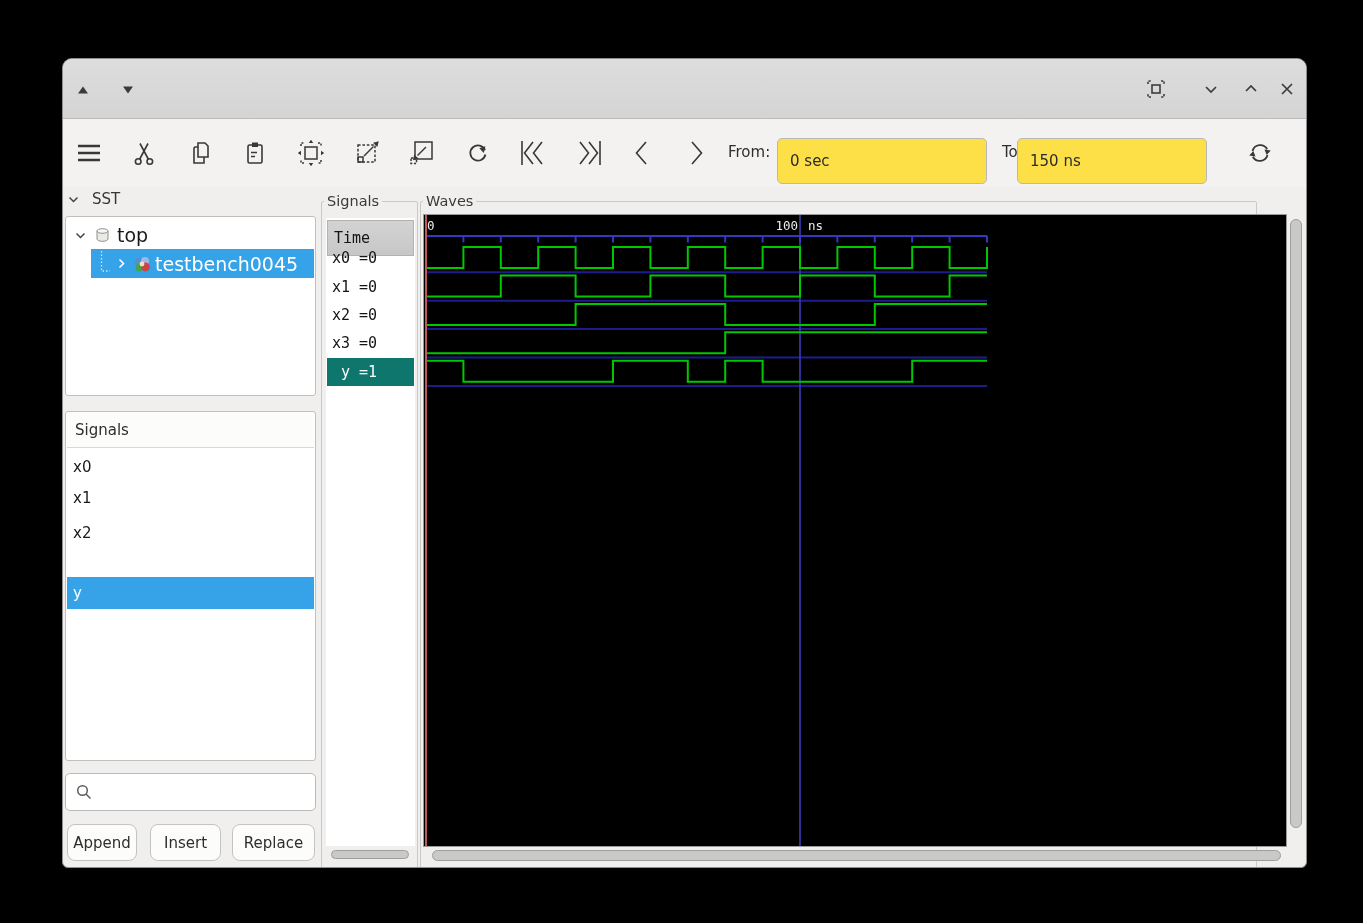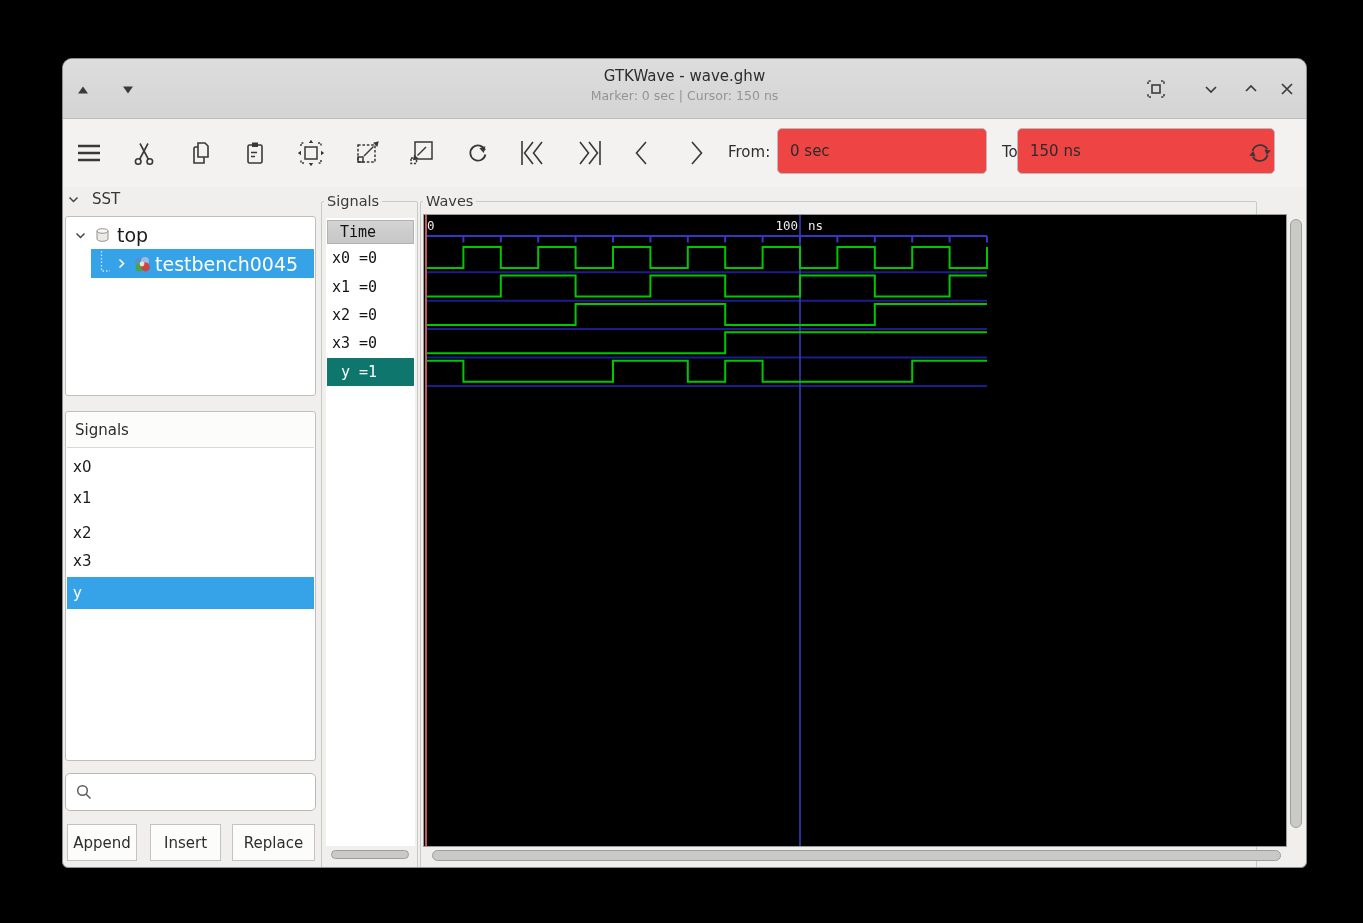--- a/index.html
+++ b/index.html
@@ -11,41 +11,41 @@
     background:linear-gradient(#dddddd,#d4d4d4);border-bottom:1px solid #bdbdbd;box-sizing:border-box;}
   .tb-center{position:absolute;left:200px;right:200px;top:6px;text-align:center;}
   .tb-title{font-size:15px;color:#2d2d2d;line-height:22px;}
   .tb-status{font-size:12.5px;color:#949494;line-height:18px;}
   .wbtn{position:absolute;top:16px;width:28px;height:28px;display:flex;align-items:center;justify-content:center;border-radius:5px;}
   .tribtn{position:absolute;top:22px;width:22px;height:18px;display:flex;align-items:center;justify-content:center;}
   
   .toolbar{position:absolute;left:0;top:60px;width:100%;height:68px;background:#f3f2f1;}
   .tbtn{position:absolute;top:16px;width:36px;height:36px;display:flex;align-items:center;justify-content:center;border-radius:5px;}
   .tlabel{position:absolute;top:24px;font-size:15px;color:#2e2e2e;}
-  .tinput{position:absolute;top:9px;height:46px;background:#ef4444;border:1px solid #b9b9b7;border-radius:5px;
+  .tinput{position:absolute;top:19px;height:46px;background:#fde047;border:1px solid #b9b9b7;border-radius:5px;
     font-size:15px;color:#2b2b2b;padding:0 12px;box-sizing:border-box;font-family:inherit;}
   
   .sst-header{position:absolute;left:4px;top:131px;font-size:15px;color:#363636;display:flex;align-items:center;gap:12px;}
   .panelbox{position:absolute;background:#fff;border:1px solid #bfbfbd;border-radius:3px;box-sizing:border-box;overflow:hidden;}
   .treerow{position:absolute;left:1px;right:1px;height:28px;display:flex;align-items:center;font-size:19px;color:#1a1a1a;}
   .treerow.sel{background:#36a3e9;color:#fff;}
   .lsrow{position:absolute;left:1px;right:1px;height:31.5px;display:flex;align-items:center;padding-left:6px;font-size:15px;color:#1a1a1a;box-sizing:border-box;}
   .lsrow.sel{background:#36a3e9;color:#fff;}
   .lshead{position:absolute;left:1px;right:1px;top:1px;height:35px;display:flex;align-items:center;padding-left:8px;
     font-size:15px;color:#2e2e2e;background:#fcfcfb;border-bottom:1px solid #d9d9d7;box-sizing:border-box;}
   .searchbox{position:absolute;left:2px;top:714px;width:251px;height:38px;background:#fff;border:1px solid #b9b9b7;border-radius:5px;box-sizing:border-box;display:flex;align-items:center;padding-left:8px;}
-  .sbtn{position:absolute;top:765px;height:37px;background:#fcfcfb;border:1px solid #c3c3c1;border-radius:0;
+  .sbtn{position:absolute;top:765px;height:37px;background:#fcfcfb;border:1px solid #c3c3c1;border-radius:8px;
     font-size:15px;color:#2e2e2e;display:flex;align-items:center;justify-content:center;box-sizing:border-box;}
   
   .gtkframe{position:absolute;border:1px solid #c9c9c6;border-radius:2px;box-sizing:border-box;}
   .framelabel{position:absolute;left:2px;top:-11px;background:#f0efee;padding:0 3px;font-size:14.5px;color:#3a3a3a;line-height:20px;}
   
   .sig-white{position:absolute;left:4px;top:16px;width:89px;height:628px;background:#fff;}
-  .timehead{position:absolute;left:5px;top:18px;width:87px;height:24px;background:linear-gradient(#d3d3d3,#c7c7c7);
-    border:1px solid #b2b2b2;box-sizing:border-box;display:flex;align-items:center;padding-left:12px;
+  .timehead{position:absolute;left:5px;top:18px;width:87px;height:36px;background:linear-gradient(#d3d3d3,#c7c7c7);
+    border:1px solid #b2b2b2;box-sizing:border-box;display:flex;align-items:center;padding-left:6px;
     font-family:"DejaVu Sans Mono",monospace;font-size:15px;color:#141414;}
   .srow{position:absolute;left:5px;width:87px;height:28.4px;display:flex;align-items:center;padding-left:5px;box-sizing:border-box;
     font-family:"DejaVu Sans Mono",monospace;font-size:15px;color:#141414;white-space:pre;}
   .srow.sel{background:#0f766e;color:#fff;}
   
   .wavecanvas{position:absolute;left:2px;top:12px;width:862px;height:631px;background:#000;border:1px solid #9a9a9a;box-sizing:content-box;overflow:hidden;}
   
   .thumb{position:absolute;background:#c9c9c7;border:1px solid #9e9e9c;border-radius:6px;box-sizing:border-box;}
   .icon{display:flex;align-items:center;justify-content:center;}
   svg{display:block;}
@@ -63,24 +63,20 @@
           </svg>
       </span>
     </div>
     <div class="tribtn" style="left:54px;">
       <span class="icon">
         <svg width="12" height="10" viewBox="0 0 12 10">
             <path d="M6,8.5 L1,1.5 H11 z" fill="#3a3a3a"></path>
           </svg>
       </span>
     </div>
-    <div class="tb-center">
-      <div class="tb-title">GTKWave - wave.ghw</div>
-      <div class="tb-status">Marker: 0 sec  |  Cursor: 150 ns</div>
-    </div>
     <div class="wbtn" style="left:1079px;">
       <span class="icon">
         <svg width="24" height="24" viewBox="0 0 24 24" fill="none" stroke="#3c3c3c" stroke-width="1.6">
           <rect x="8" y="8" width="8" height="8"></rect>
           <path d="M4,7 V4 H7 M17,4 H20 V7 M20,17 V20 H17 M7,20 H4 V17" stroke-dasharray="2.2 1.4"></path>
         </svg>
       </span>
     </div>
     <div class="wbtn" style="left:1134px;">
       <span class="icon">
@@ -201,21 +197,21 @@
       <span class="icon">
         <svg width="30" height="30" viewBox="0 0 30 30" fill="none" stroke="#383838" stroke-width="1.6">
             <path d="M11,4 L20.5,15 L11,26"></path>
           </svg>
       </span>
     </div>
 
     <span class="tlabel" style="left:665px;">From:</span>
     <input class="tinput" style="left: 714px; width: 210px;" value="0 sec">
     <span class="tlabel" style="left:931px;margin-left:8px;">To:</span>
-    <input class="tinput" style="left: 954px; width: 258px;" value="150 ns">
+    <input class="tinput" style="left: 954px; width: 190px;" value="150 ns">
     <div class="tbtn" style="left:1179px;">
       <span class="icon">
         <svg width="30" height="30" viewBox="0 0 30 30" fill="none" stroke="#383838" stroke-width="1.8">
           <path d="M7.5,13 A8,8 0 0 1 22.2,11.2"></path>
           <path d="M0,-3.2 L5,0 L0,3.2 z" fill="#383838" stroke="none" transform="translate(22.6,12) rotate(100)"></path>
           <path d="M22.5,17 A8,8 0 0 1 7.8,18.8"></path>
           <path d="M0,-3.2 L5,0 L0,3.2 z" fill="#383838" stroke="none" transform="translate(7.4,18) rotate(-80)"></path>
         </svg>
       </span>
     </div>
@@ -274,23 +270,20 @@
       <span>Signals</span>
     </div>
     <div class="lsrow" style="top:39px;">
         <span>x0</span>
       </div>
     <div class="lsrow" style="top:70.5px;">
         <span>x1</span>
       </div>
     <div class="lsrow" style="top:85px;margin-top:20px;">
         <span>x2</span>
-      </div>
-    <div class="lsrow" style="top:133.5px;">
-        <span>x3</span>
       </div>
     <div class="lsrow sel" style="top:165px;">
         <span>y</span>
       </div>
   </div>
 
   <div class="searchbox">
     <span class="icon">
       <svg width="20" height="20" viewBox="0 0 20 20" fill="none" stroke="#5c5c5c" stroke-width="1.5">
         <circle cx="8.5" cy="8.5" r="4.8"></circle>

